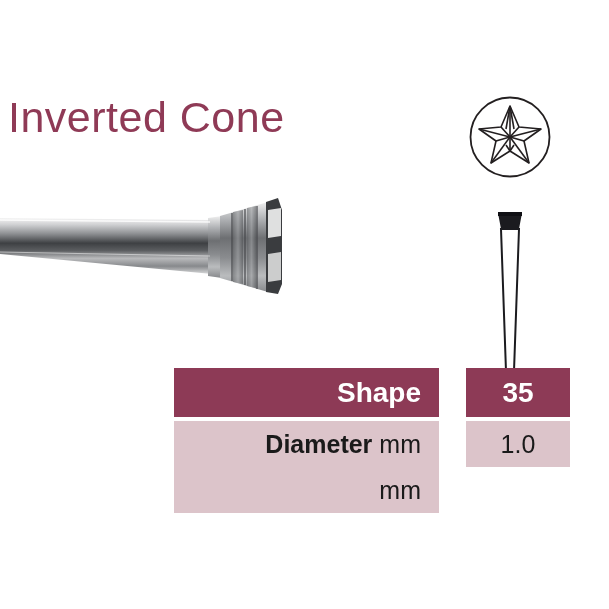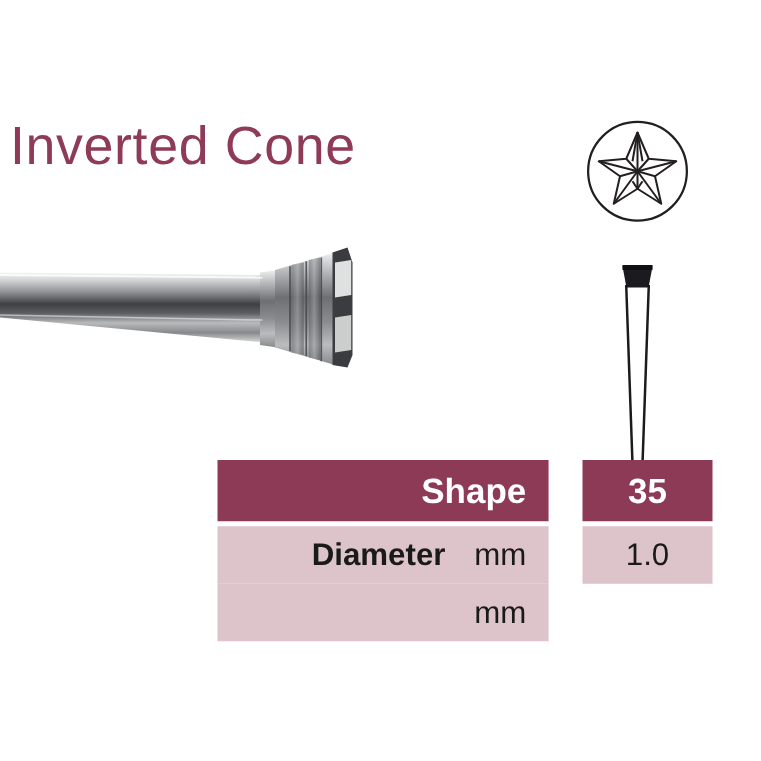--- a/index.html
+++ b/index.html
@@ -113,21 +113,21 @@
   .data-row .col-value {
     background: #dcc4ca;
     color: #1a1a1a;
     font-size: 25px;
   }
   .data-row .col-label .label-strong {
     font-weight: bold;
   }
   .data-row .col-label .label-unit {
     font-weight: 400;
-    margin-left: 23px;
+    margin-left: 7px;
   }
   .data-row .col-value { font-weight: 400; }
 </style>
 </head>
 <body>
 
 <div id="product-title">Inverted Cone</div>
 
 <div id="cross-section-icon">
   <svg viewBox="0 0 82 82" width="82" height="82" aria-hidden="true">

